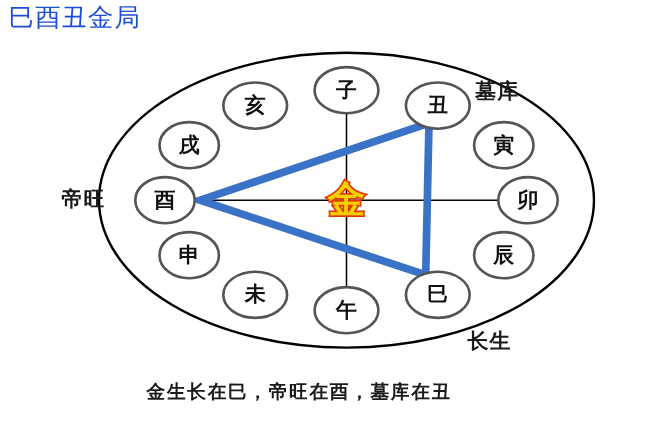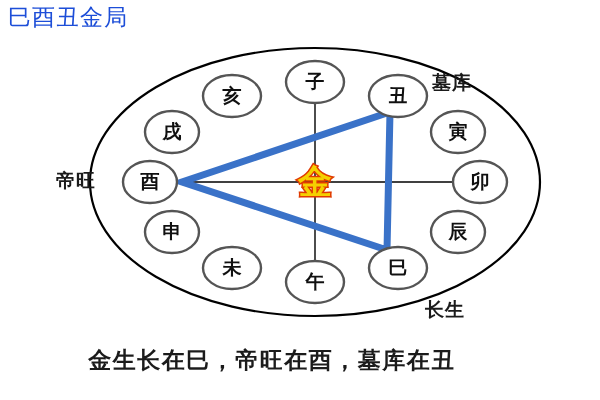--- a/index.html
+++ b/index.html
@@ -41,21 +41,21 @@
     line-height: 30px;
     color: #1d4ed8;
     white-space: nowrap;
   }
   #caption-text {
     position: absolute;
     left: 0;
     top: 345px;
     width: 544px;
     text-align: center;
-    font-size: 23px;
+    font-size: 17px;
     font-weight: 700;
     letter-spacing: 1.5px;
     color: #1b1b1b;
     white-space: nowrap;
   }
   .anno {
     position: absolute;
     font-size: 19px;
     font-weight: 700;
     letter-spacing: 1px;

